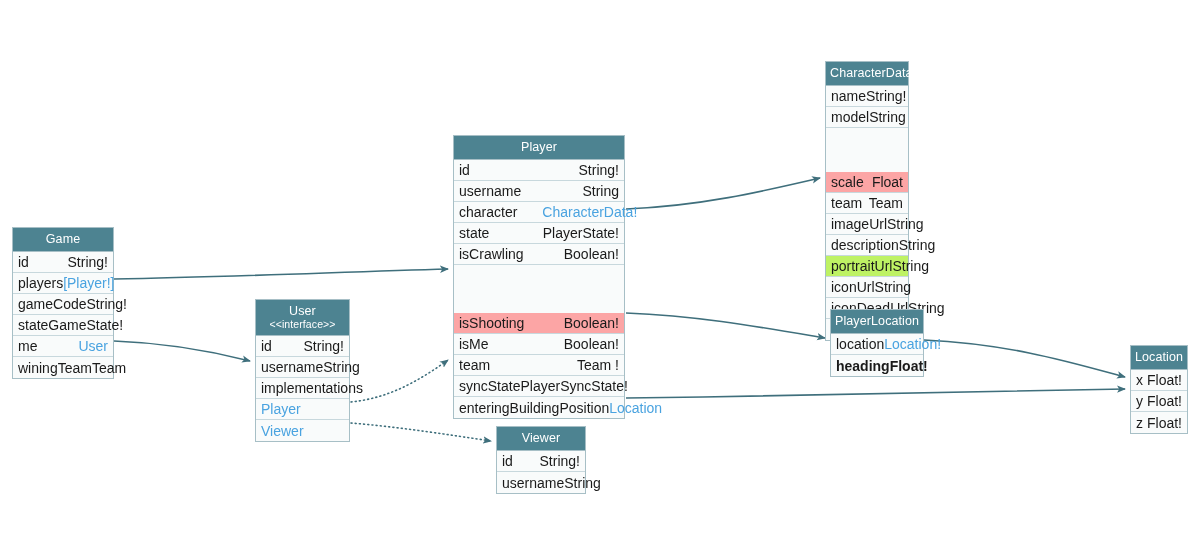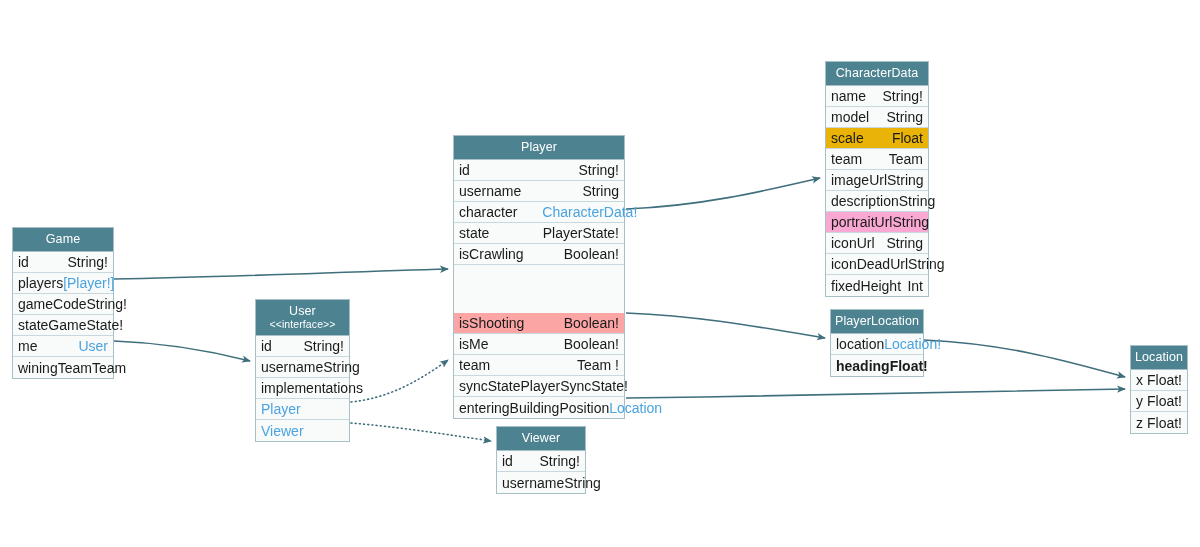--- a/index.html
+++ b/index.html
@@ -189,47 +189,47 @@
         <div class="entity-header" style="background: rgb(77, 131, 145); color: rgb(255, 255, 255); border-bottom-color: rgb(167, 191, 198);"><span>Viewer</span></div>
         <div class="row" style="border-bottom-color: rgb(200, 216, 221); background: rgb(249, 251, 251);">
           <span class="fname">id</span>
           <span class="ftype">String!</span>
         </div>
         <div class="row" style="border-bottom-color: rgb(200, 216, 221); background: rgb(249, 251, 251);">
           <span class="fname">username</span>
           <span class="ftype">String</span>
         </div>
       </div>
-      <div class="entity" style="left: 825px; top: 61px; width: 104px; border-color: rgb(167, 191, 198); background: rgb(249, 251, 251);">
+      <div class="entity" style="left: 825px; top: 61px; width: 84px; border-color: rgb(167, 191, 198); background: rgb(249, 251, 251);">
         <div class="entity-header" style="background: rgb(77, 131, 145); color: rgb(255, 255, 255); border-bottom-color: rgb(167, 191, 198);"><span>CharacterData</span></div>
         <div class="row" style="border-bottom-color: rgb(200, 216, 221); background: rgb(249, 251, 251);">
           <span class="fname">name</span>
           <span class="ftype">String!</span>
         </div>
         <div class="row" style="border-bottom-color: rgb(200, 216, 221); background: rgb(249, 251, 251);">
           <span class="fname">model</span>
           <span class="ftype">String</span>
         </div>
-        <div class="row" style="border-bottom-color: rgb(200, 216, 221); background: #eab308;">
+        <div class="row" style="border-bottom-color: rgb(200, 216, 221); background: #fca5a5; margin-top: 44px;">
           <span class="fname">scale</span>
           <span class="ftype">Float</span>
         </div>
         <div class="row" style="border-bottom-color: rgb(200, 216, 221); background: rgb(249, 251, 251);">
           <span class="fname">team</span>
           <span class="ftype">Team</span>
         </div>
         <div class="row" style="border-bottom-color: rgb(200, 216, 221); background: rgb(249, 251, 251);">
           <span class="fname">imageUrl</span>
           <span class="ftype">String</span>
         </div>
         <div class="row" style="border-bottom-color: rgb(200, 216, 221); background: rgb(249, 251, 251);">
           <span class="fname">description</span>
           <span class="ftype">String</span>
         </div>
-        <div class="row" style="border-bottom-color: rgb(200, 216, 221); background: #f9a8d4;">
+        <div class="row" style="border-bottom-color: rgb(200, 216, 221); background: #bef264;">
           <span class="fname">portraitUrl</span>
           <span class="ftype">String</span>
         </div>
         <div class="row" style="border-bottom-color: rgb(200, 216, 221); background: rgb(249, 251, 251);">
           <span class="fname">iconUrl</span>
           <span class="ftype">String</span>
         </div>
         <div class="row" style="border-bottom-color: rgb(200, 216, 221); background: rgb(249, 251, 251);">
           <span class="fname">iconDeadUrl</span>
           <span class="ftype">String</span>

